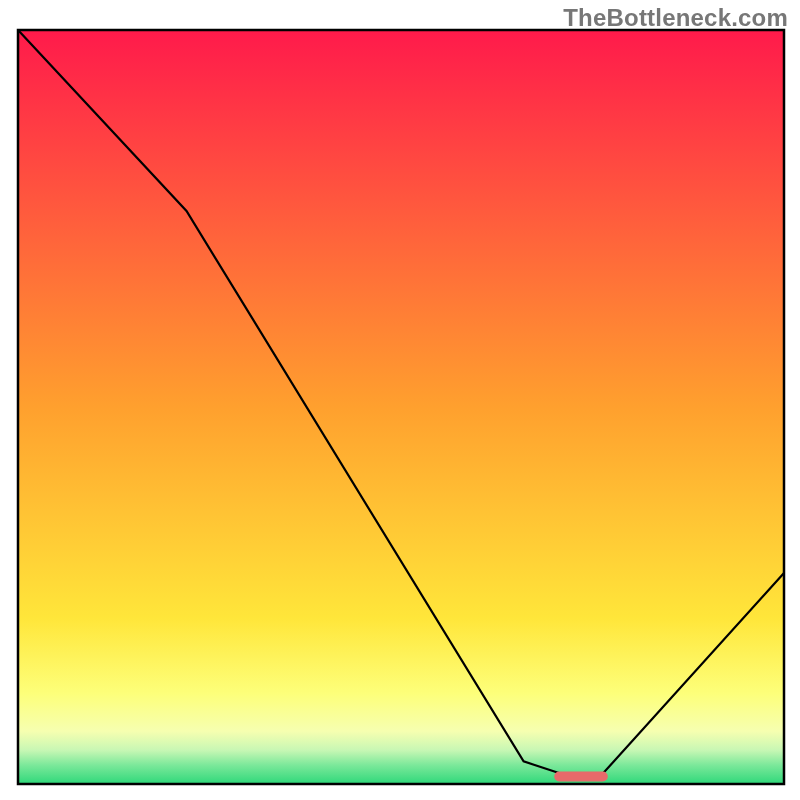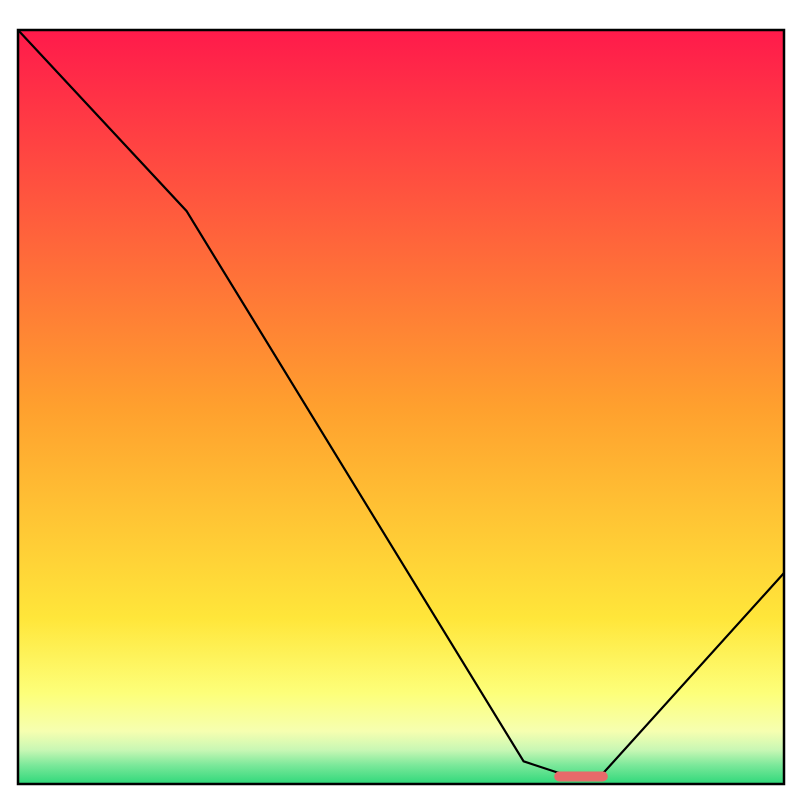--- a/index.html
+++ b/index.html
@@ -53,13 +53,14 @@
 
     <rect id="bg-rect" fill="url(#bg-grad)" x="18" y="30" width="766" height="754"></rect>
 
     <path id="curve" fill="none" stroke="#000000" stroke-width="2.2" d="M18.0 30.0 L186.5 211.0 L523.6 761.4 L569.5 776.5 L600.2 776.5 L784.0 572.9"></path>
 
     <rect id="marker" rx="5" ry="5" x="554.2" y="771.5" width="53.6" height="10" fill="#e76a6a"></rect>
 
     <rect id="plot-border" fill="none" stroke="#000000" stroke-width="2.5" x="18" y="30" width="766" height="754"></rect>
   </svg>
 
+  <div class="watermark">TheBottleneck.com</div>
 </div>
 
 </body></html>

